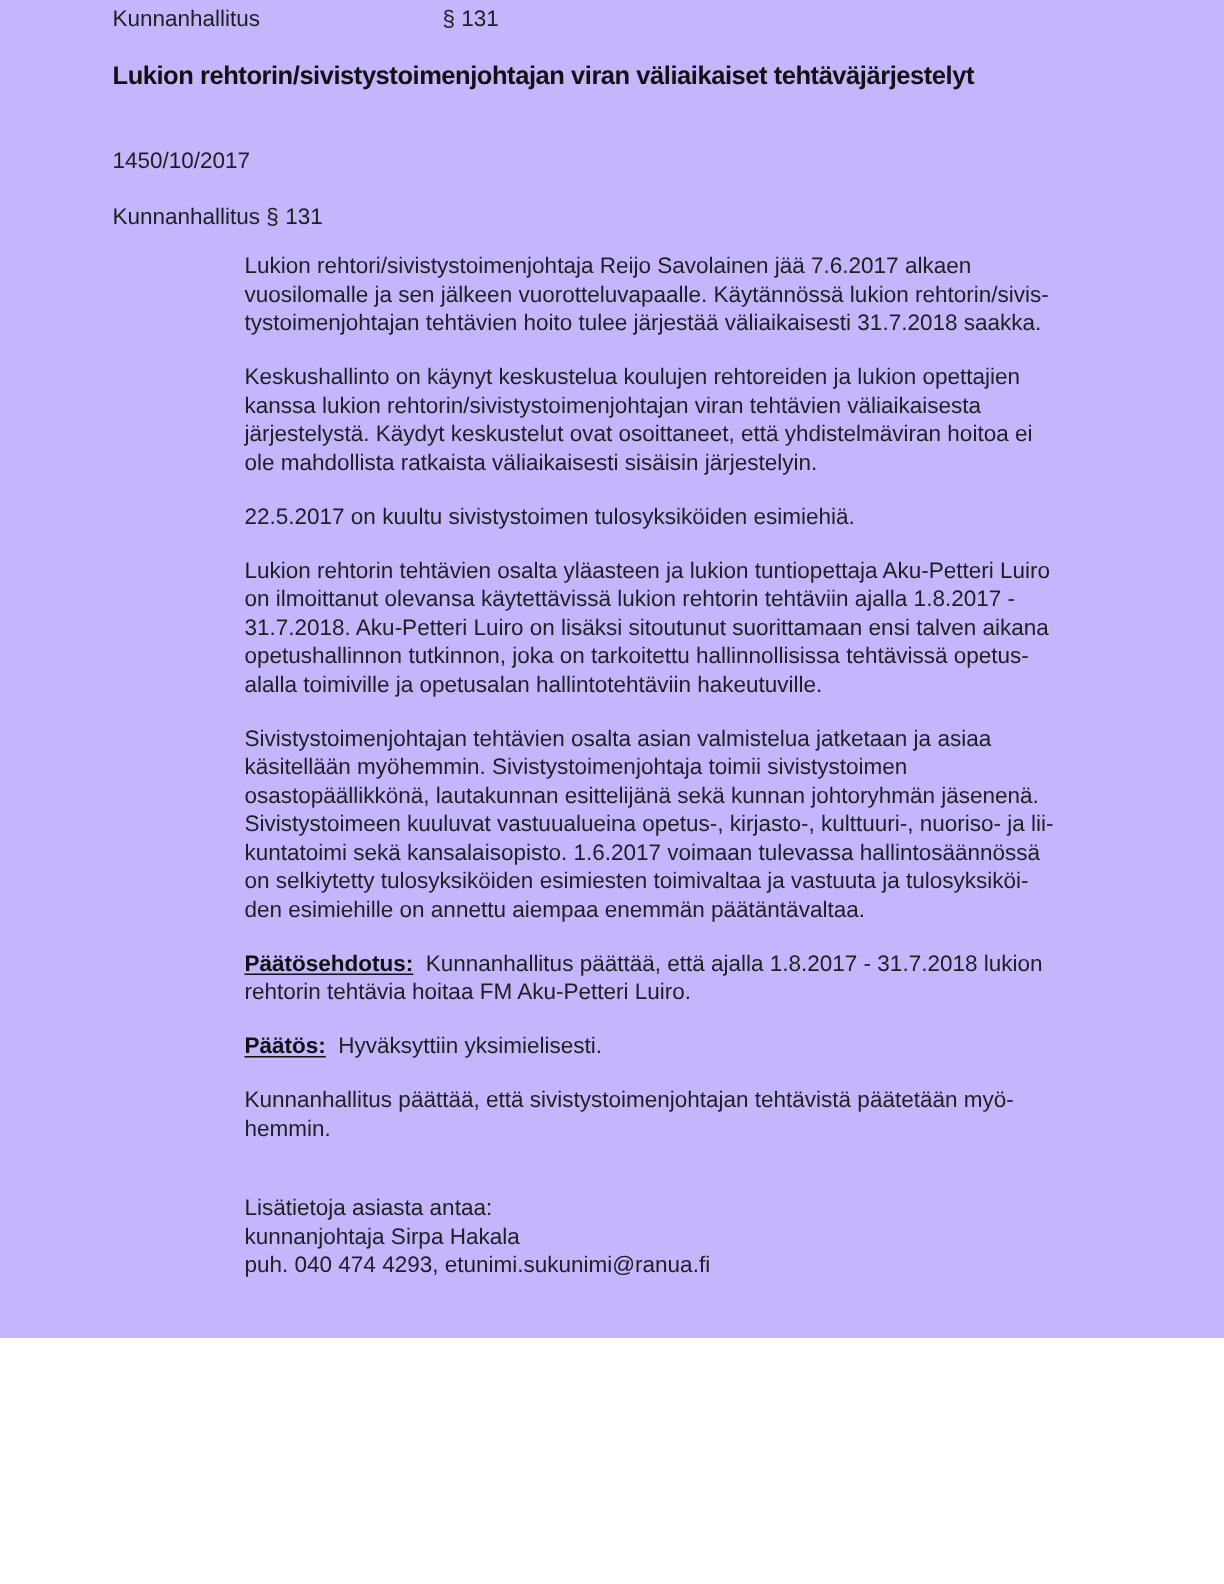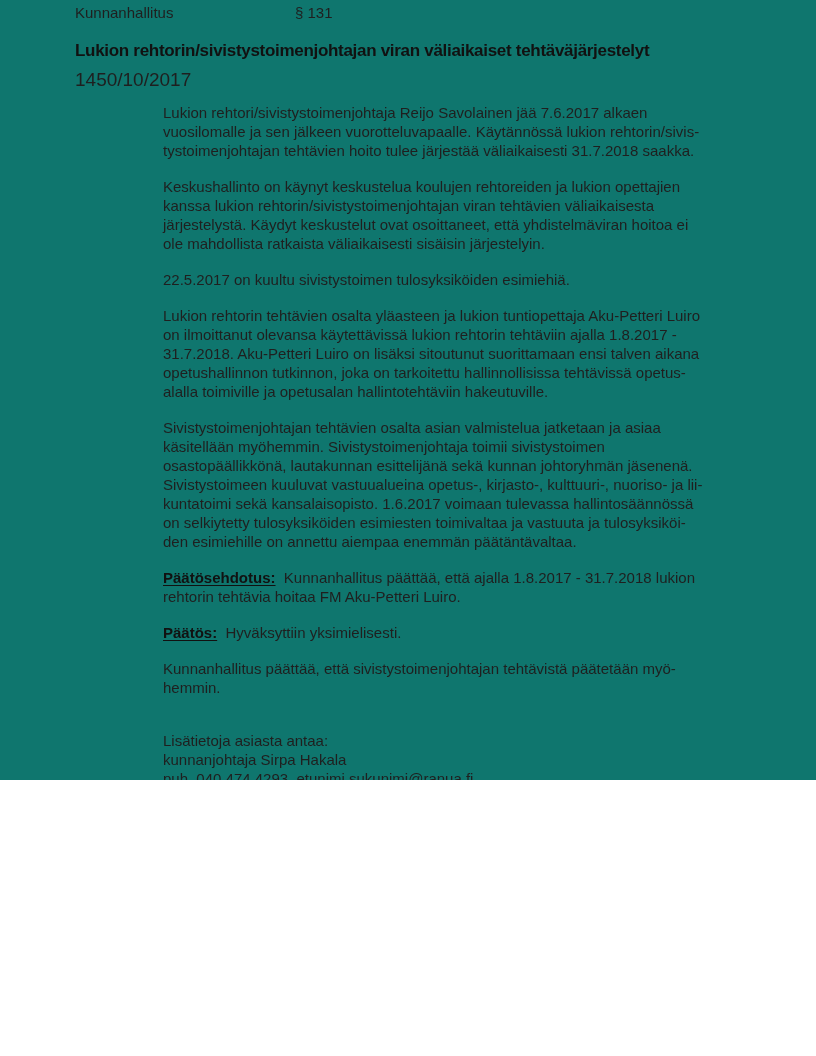--- a/index.html
+++ b/index.html
@@ -3,22 +3,22 @@
 <meta charset="utf-8">
 <style>
   html, body {
     margin: 0;
     padding: 0;
     background: #ffffff;
   }
   .page {
     position: relative;
     width: 816px;
-    height: 780px;
-    background: #0f766e;
+    height: 892px;
+    background: #c4b5fd;
     overflow: hidden;
     font-family: "Liberation Sans", "DejaVu Sans", sans-serif;
     color: #1f1f1f;
     box-sizing: border-box;
     padding: 3px 78px 0 75px;
   }
   .header-row {
     display: grid;
     grid-template-columns: 220px 225px 1fr;
     font-size: 15px;
@@ -28,22 +28,22 @@
   .doc-title {
     margin: 18px 0 0 0;
     font-size: 17px;
     font-weight: bold;
     letter-spacing: -0.3px;
     line-height: 22px;
     color: #111111;
     white-space: pre-wrap;
   }
   .case-number {
-    margin-top: 8px;
-    font-size: 19px;
+    margin-top: 36px;
+    font-size: 15px;
     line-height: 19px;
     white-space: pre-wrap;
   }
   .reference {
     margin-top: 18px;
     font-size: 15px;
     line-height: 19px;
     white-space: pre-wrap;
   }
   .body-block {
@@ -81,20 +81,21 @@
 
   <div class="header-row">
     <span>Kunnanhallitus</span>
     <span>§ 131</span>
   </div>
 
   <h1 class="doc-title">Lukion rehtorin/sivistystoimenjohtajan viran väliaikaiset tehtäväjärjestelyt</h1>
 
   <div class="case-number">1450/10/2017</div>
 
+  <div class="reference">Kunnanhallitus § 131</div>
 
   <div class="body-block">
     <p>Lukion rehtori/sivistystoimenjohtaja Reijo Savolainen jää 7.6.2017 alkaen
 vuosilomalle ja sen jälkeen vuorotteluvapaalle. Käytännössä lukion rehtorin/sivis-
 tystoimenjohtajan tehtävien hoito tulee järjestää väliaikaisesti 31.7.2018 saakka.</p>
     <p>Keskushallinto on käynyt keskustelua koulujen rehtoreiden ja lukion opettajien
 kanssa lukion rehtorin/sivistystoimenjohtajan viran tehtävien väliaikaisesta
 järjestelystä. Käydyt keskustelut ovat osoittaneet, että yhdistelmäviran hoitoa ei
 ole mahdollista ratkaista väliaikaisesti sisäisin järjestelyin.</p>
     <p>22.5.2017 on kuultu sivistystoimen tulosyksiköiden esimiehiä.</p>

